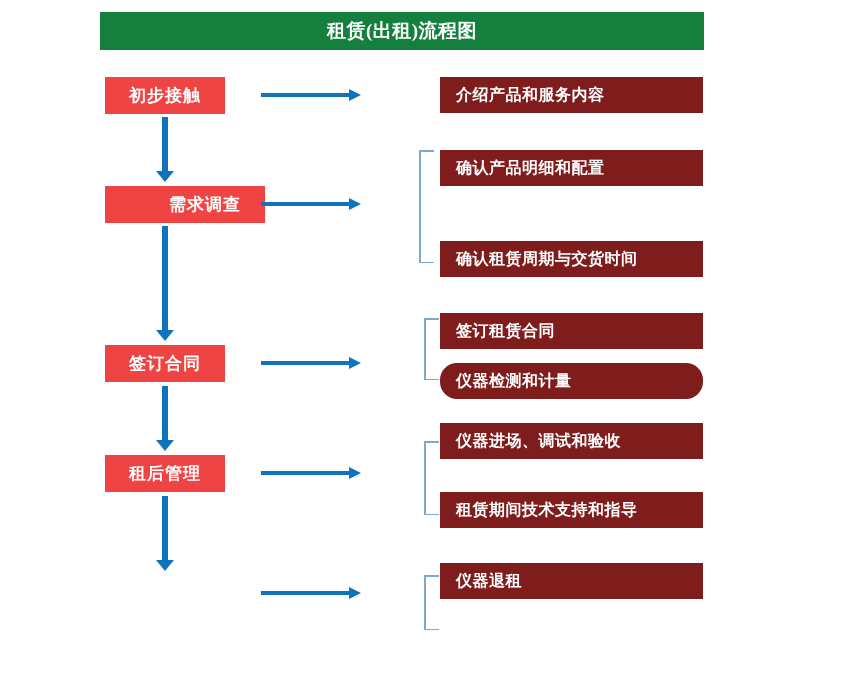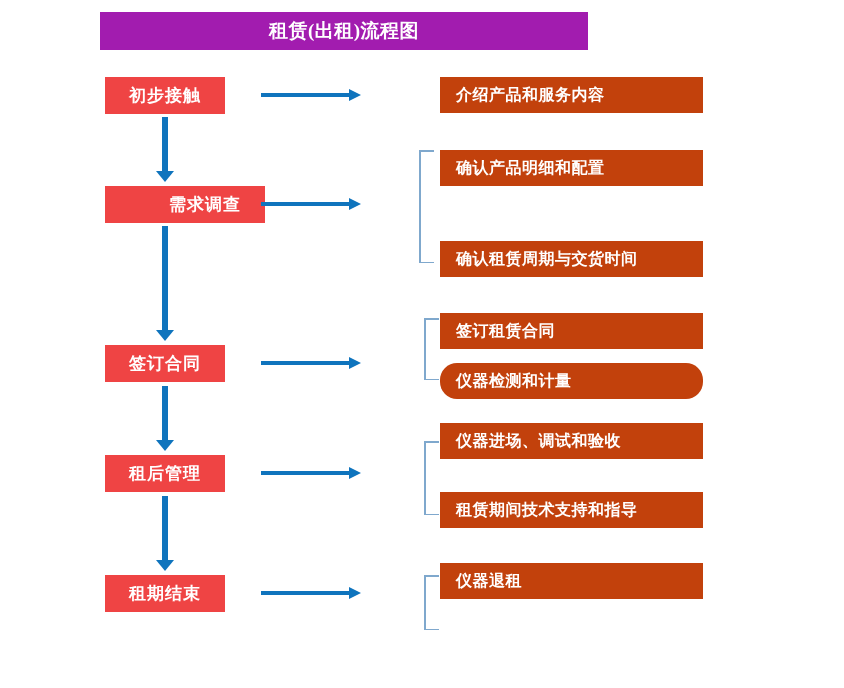--- a/index.html
+++ b/index.html
@@ -18,23 +18,23 @@
     position: relative;
     width: 844px;
     height: 688px;
   }
 
   
   .title-bar {
     position: absolute;
     left: 100px;
     top: 12px;
-    width: 488px;
+    width: 604px;
     height: 38px;
-    background: #a21caf;
+    background: #15803d;
     color: #ffffff;
     display: flex;
     align-items: center;
     justify-content: center;
     font-size: 19px;
     font-weight: bold;
     letter-spacing: 0.5px;
   }
 
   
@@ -51,21 +51,21 @@
     font-weight: bold;
     letter-spacing: 1px;
   }
 
   
   .detail-box {
     position: absolute;
     left: 440px;
     width: 263px;
     height: 36px;
-    background: #c2410c;
+    background: #7f1d1d;
     color: #ffffff;
     display: flex;
     align-items: center;
     font-size: 16px;
     font-weight: bold;
     padding-left: 16px;
     box-sizing: border-box;
     letter-spacing: 0.5px;
   }
 
@@ -149,21 +149,20 @@
   <div class="title-bar">租赁(出租)流程图</div>
 
   <div class="stage-box" style="left:105px; top:77px;">初步接触</div>
 
   <div class="stage-box" style="left:105px; top:186px;padding-left:40px;">需求调查</div>
 
   <div class="stage-box" style="left:105px; top:345px;">签订合同</div>
 
   <div class="stage-box" style="left:105px; top:455px;">租后管理</div>
 
-  <div class="stage-box" style="left:105px; top:575px;">租期结束</div>
 
   <div class="v-arrow" style="left:156px; top:117px; height:65px;">
     <div class="shaft" style="height:54px;"></div>
     <div class="head"></div>
   </div>
 
   <div class="v-arrow" style="left:156px; top:226px; height:115px;">
     <div class="shaft" style="height:104px;"></div>
     <div class="head"></div>
   </div>

